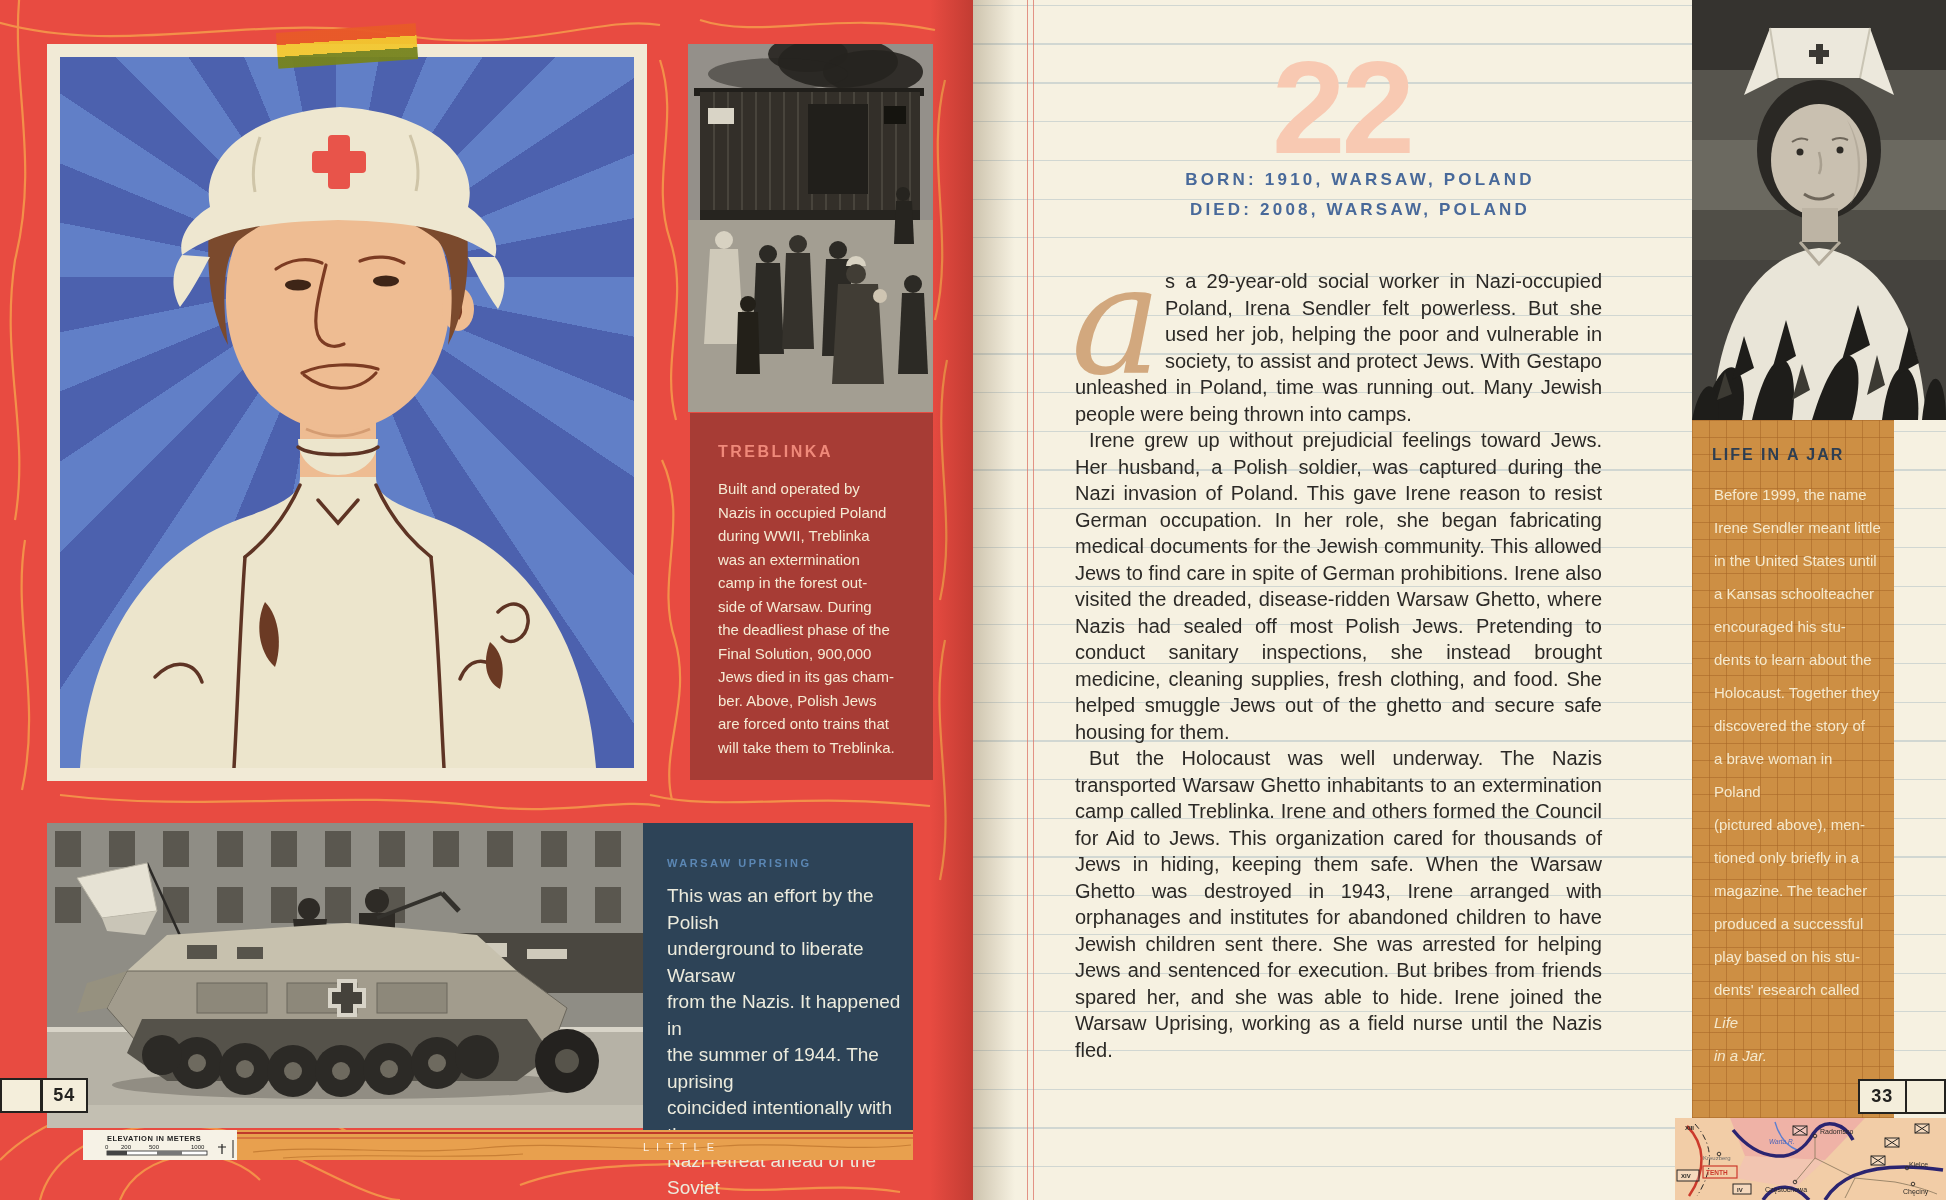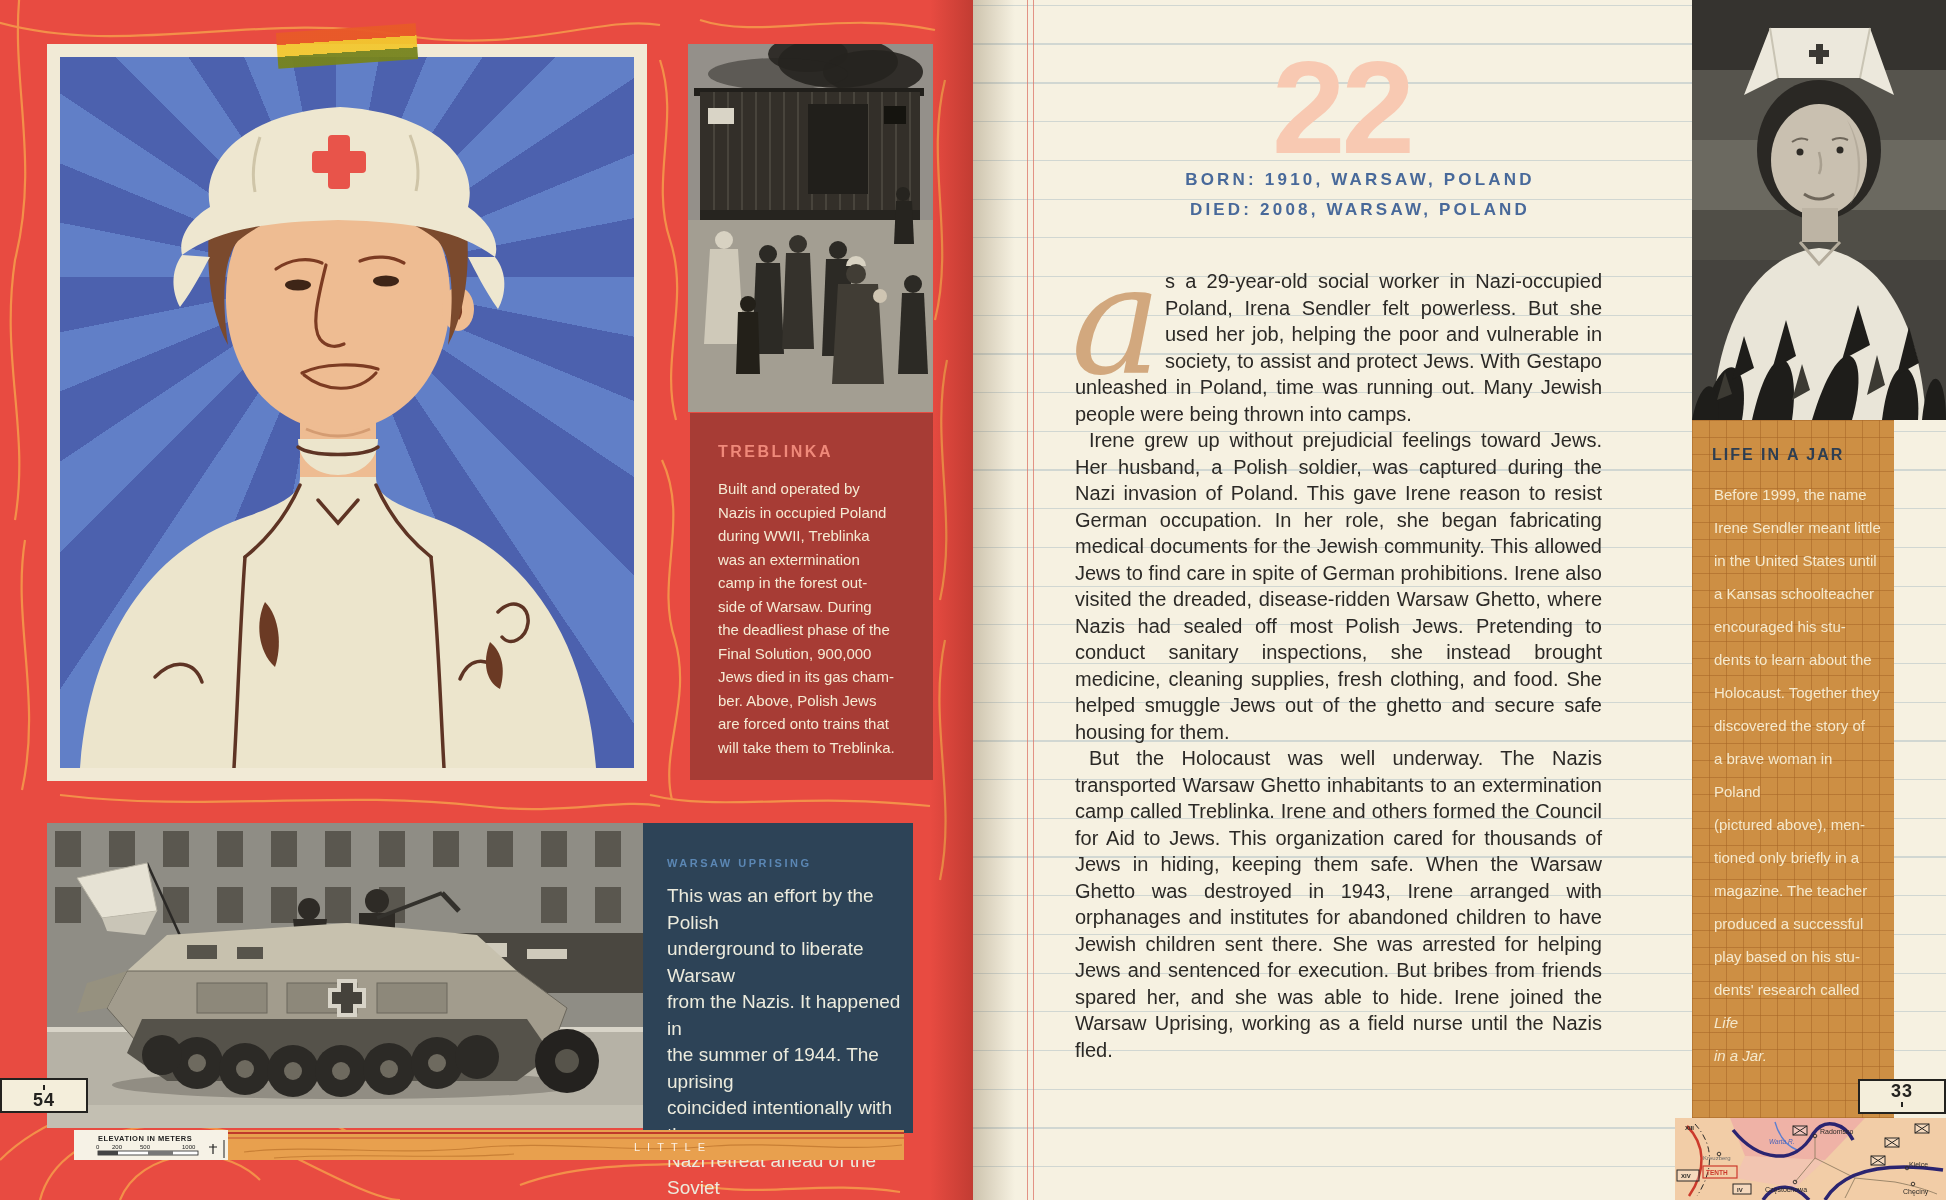--- a/index.html
+++ b/index.html
@@ -18,23 +18,23 @@
   .treblinka-box{left:690px;top:413px;width:243px;height:367px;background:#a73c35;
     padding:30px 20px 12px 28px;box-sizing:border-box;}
   .treblinka-box h3{margin:0 0 16px 0;font-size:16px;font-weight:bold;letter-spacing:2.5px;color:#f0897a;}
   .treblinka-box p{margin:0;font-size:15px;line-height:23.5px;color:#f5ead3;}
   .tank-photo{left:47px;top:823px;width:596px;height:305px;background:#8f8d85;}
   .warsaw-box{left:643px;top:823px;width:270px;height:310px;background:#2d4357;
     padding:34px 10px 0 24px;box-sizing:border-box;}
   .warsaw-box h3{margin:0 0 14px 0;font-size:11px;font-weight:bold;letter-spacing:2.5px;color:#5b87b4;}
   .warsaw-box p{margin:0;font-size:19px;line-height:26.5px;color:#ecebdd;}
   .prebody{white-space:pre-line;}
-  .map-strip{left:74px;top:1130px;width:830px;height:30px;}
+  .map-strip{left:83px;top:1130px;width:830px;height:30px;}
   .page-badge{height:35px;background:#f4eedb;border:2.5px solid #23221f;box-sizing:border-box;
-    display:flex;align-items:center;z-index:6;flex-direction:column;}
+    display:flex;align-items:center;z-index:6;}
   .badge-54{left:0;top:1078px;width:88px;}
   .badge-55{left:1858px;top:1079px;width:88px;}
   .badge-cell{height:100%;display:flex;align-items:center;justify-content:center;
     font-weight:bold;font-size:18px;letter-spacing:1px;color:#23221f;}
   .badge-div{width:2.5px;height:100%;background:#23221f;}
   .gutter-shadow-left{left:930px;top:0;width:43px;height:1200px;
     background:linear-gradient(to right,rgba(80,15,8,0),rgba(80,15,8,.25));}
   
   .right-page{left:973px;top:0;width:973px;height:1200px;background:#f6f1e1;}
   .ruled{left:973px;top:0;width:973px;height:1200px;opacity:.6;

